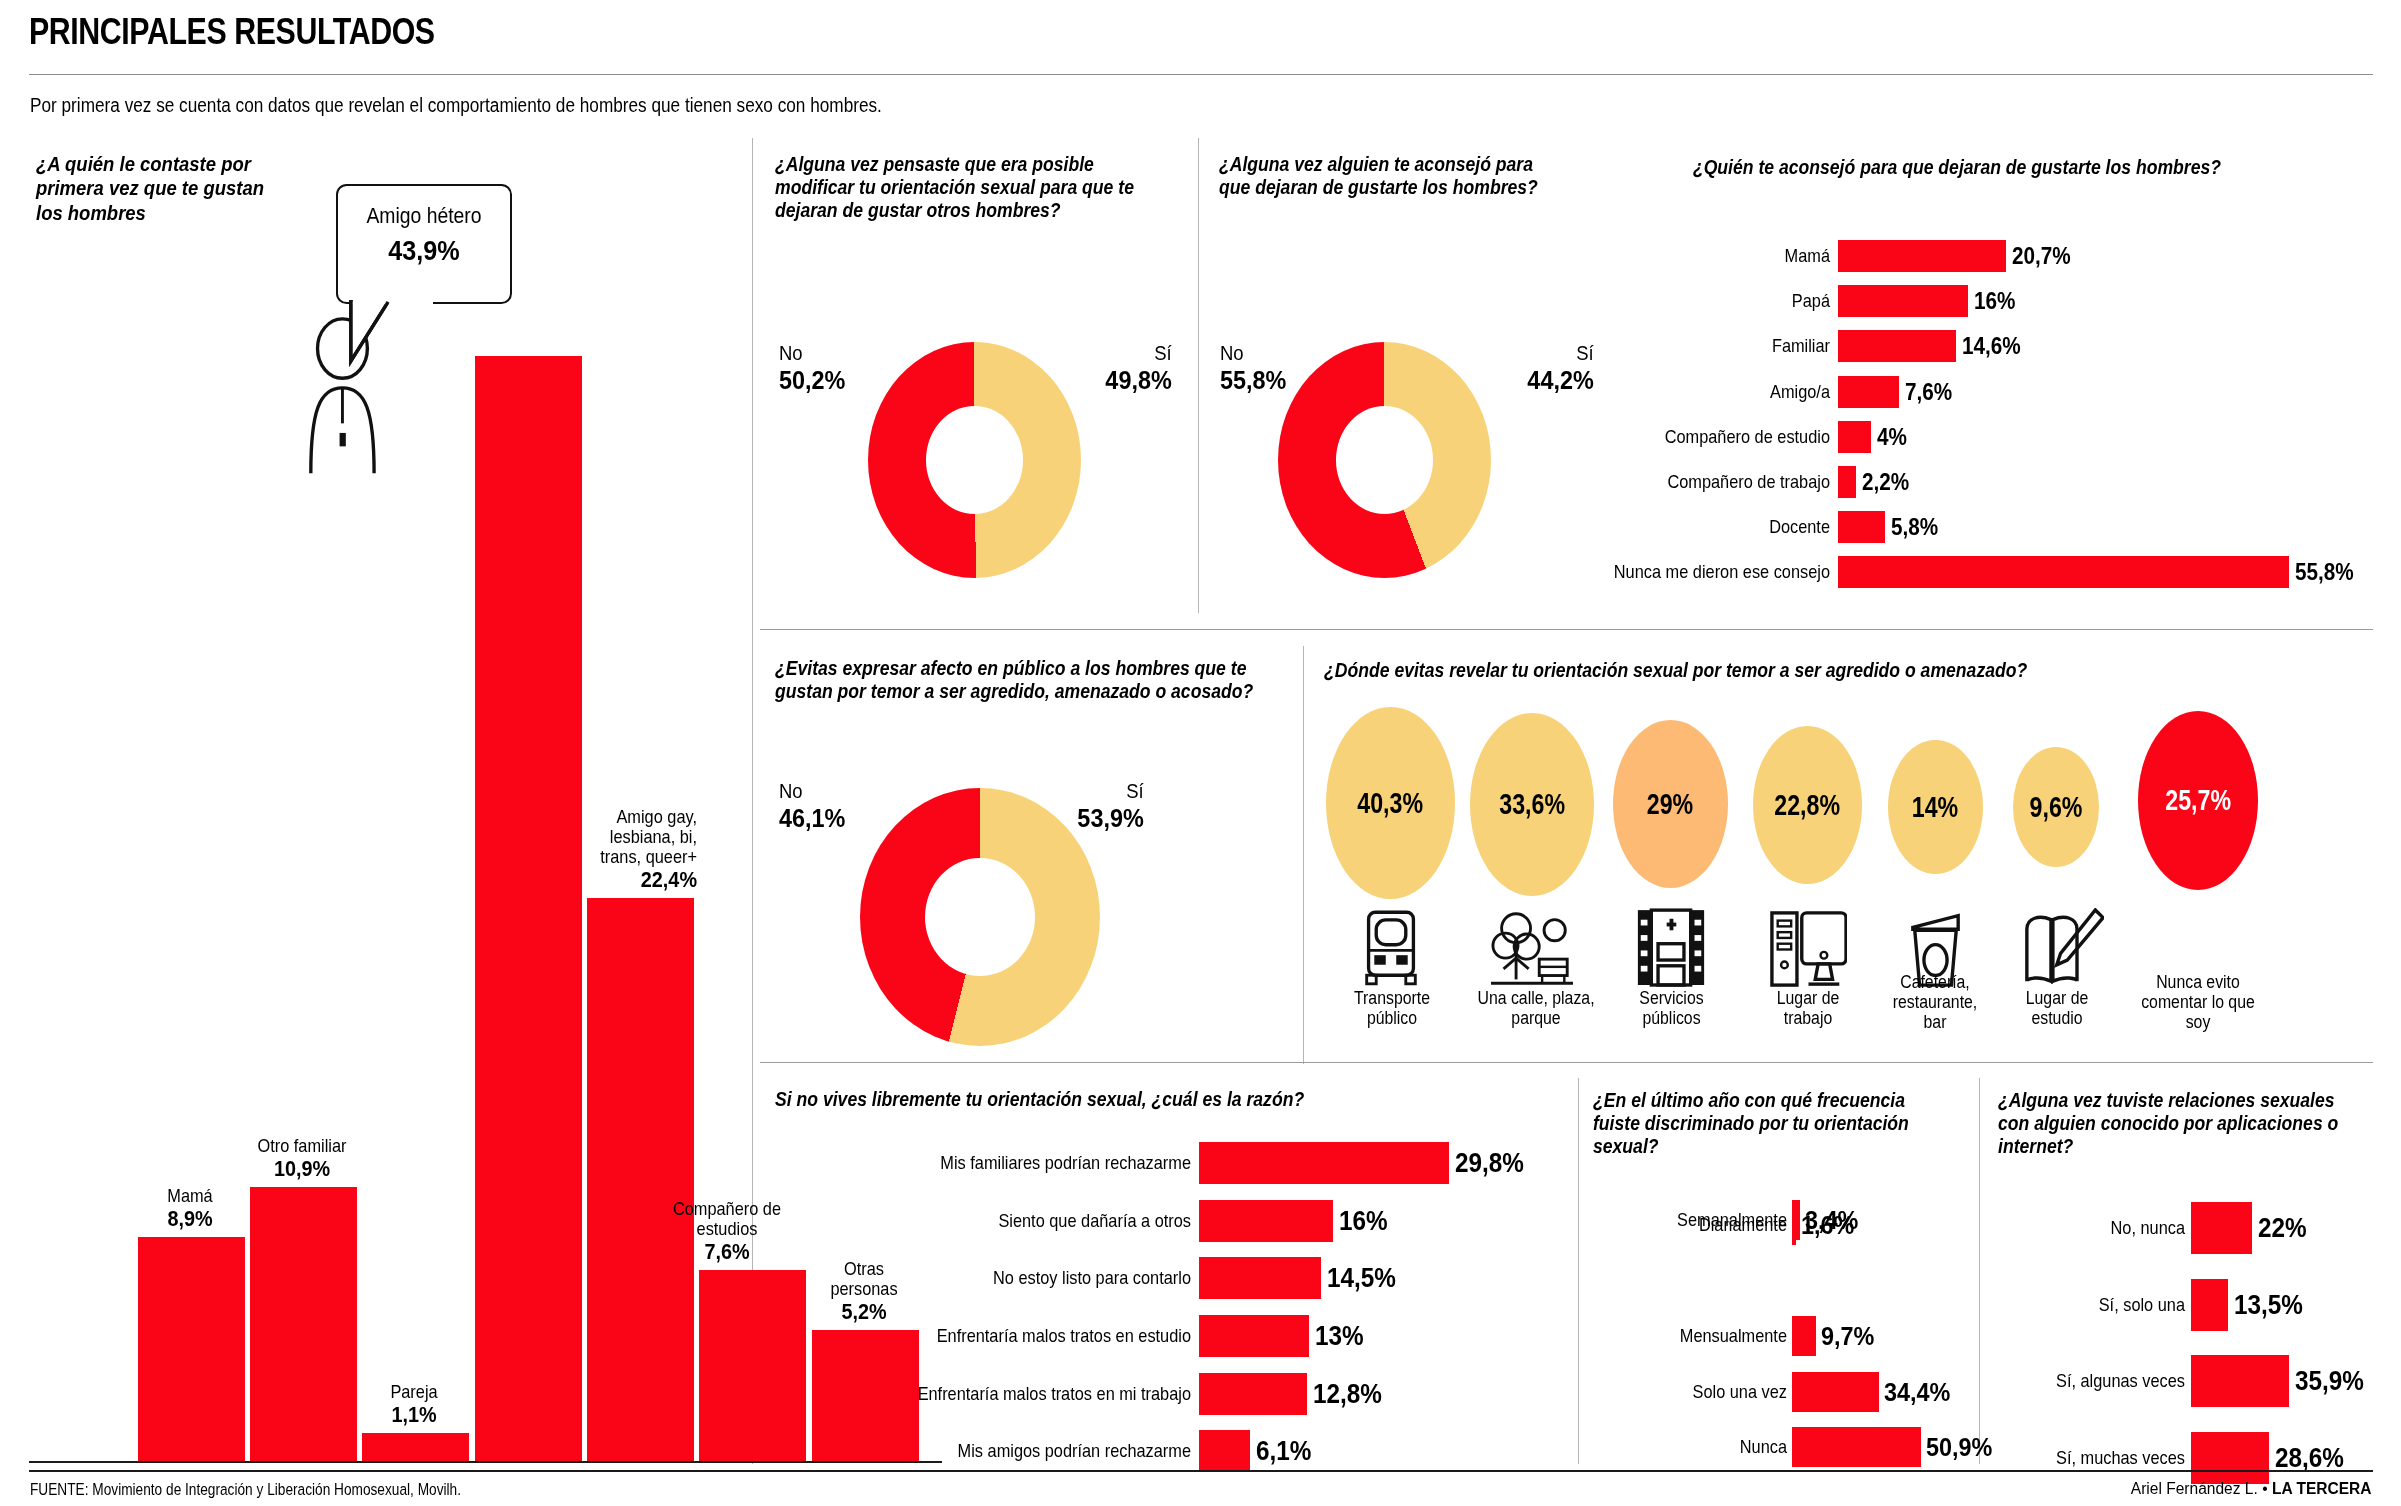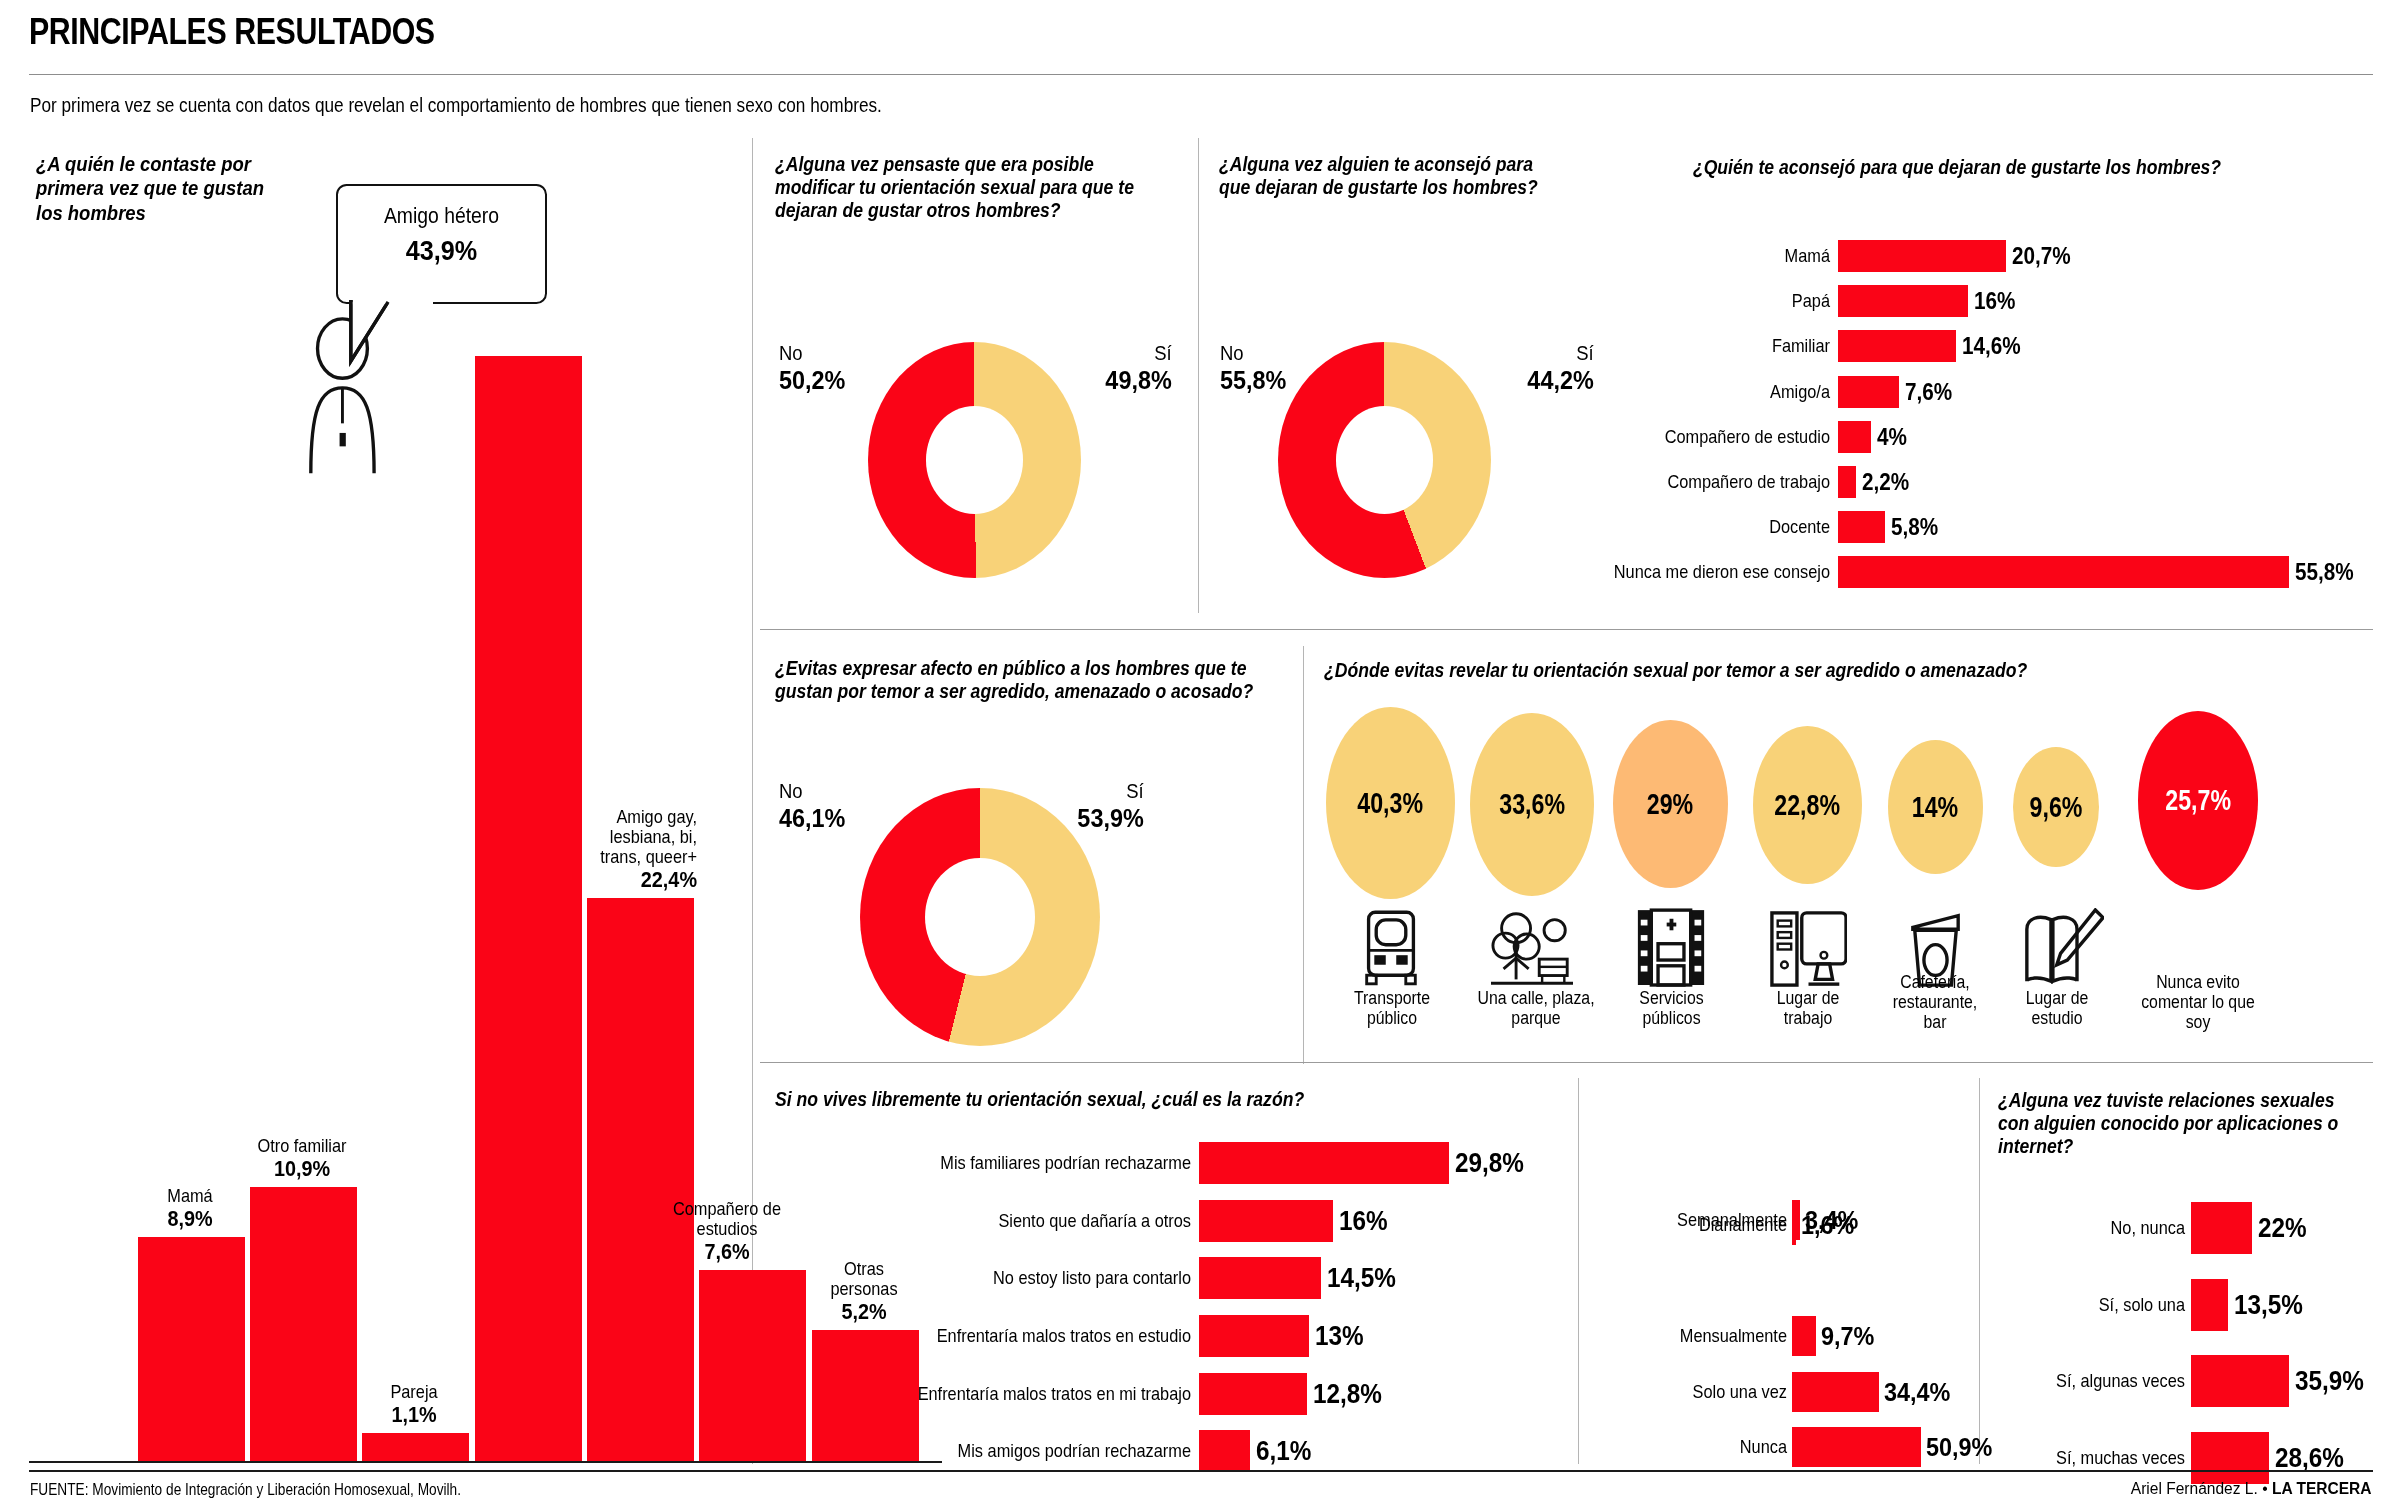--- a/index.html
+++ b/index.html
@@ -53,21 +53,21 @@
   }
   #vbar-axis { position:absolute; left:0; bottom:0; width:701px; height:1.9px; background:#1a1a1a; }
   .vbar-col { position:absolute; bottom:1.9px; }
   .vbar { width:100%; background:#FA0417; position:absolute; bottom:0; }
   .vbar-cap { position:absolute; bottom:100%; width:106px; text-align:center; padding-bottom:4.8px; }
   .vbar-cap .nm { font-size:19px; line-height:1.04; transform: scaleX(0.86); display:block; }
   .vbar-cap .vl { font-size:22px; font-weight:bold; transform: scaleX(0.9); display:block; margin-top:1px;}
 
   
   #bubble {
-    position:absolute; left:307px; top:32px; width:211px; height:120px;
+    position:absolute; left:307px; top:32px; width:176px; height:120px;
     border:2.4px solid #111; border-radius:10.6px; background:#fff; z-index:6;
   }
   #bubble .bt { position:absolute; left:0; right:0; top:17.3px; text-align:center; font-size:22px;
                 transform: scaleX(0.88); }
   #bubble .bv { position:absolute; left:0; right:0; top:49px; text-align:center;
                 font-size:28px; font-weight:bold; transform: scaleX(0.9); }
   #bubble-tail { position:absolute; left:318px; top:148px; z-index:7; }
   #person { position:absolute; left:276px; top:163px; z-index:5; }
   .donut { border-radius:50%; position:relative; }
   .donut::after{
@@ -409,20 +409,23 @@
     <div class="lab" style="width:423px;">Enfrentaría malos tratos en mi trabajo</div>
     <div class="bar" style="width:108px; height:42px; margin-left:7.7px;"></div>
     <div class="val" style="font-size:27px;">12,8%</div>
   </div>
   <div class="hrow" style="left:768px; top:1430px;">
     <div class="lab" style="width:423px;">Mis amigos podrían rechazarme</div>
     <div class="bar" style="width:51px; height:42px; margin-left:7.7px;"></div>
     <div class="val" style="font-size:27px;">6,1%</div>
   </div>
 
+  <div style="position:absolute; left:1593px; top:1089px; width:384px;">
+    <div class="qtitle" style="width:384px;">¿En el último año con qué frecuencia fuiste discriminado por tu orientación sexual?</div>
+  </div>
 
   <div class="hrow" style="left:1580px; top:1205px;">
     <div class="lab" style="width:207px;">Diariamente</div>
     <div class="bar" style="width:4.3px; height:40px; margin-left:4.8px;"></div>
     <div class="val" style="font-size:26px; margin-left:4.8px;">1,6%</div>
   </div>
   <div class="hrow" style="left:1580px; top:1200px;align-items:center;">
     <div class="lab" style="width:207px;">Semanalmente</div>
     <div class="bar" style="width:8.6px; height:40px; margin-left:4.8px;"></div>
     <div class="val" style="font-size:26px; margin-left:4.8px;">3,4%</div>

